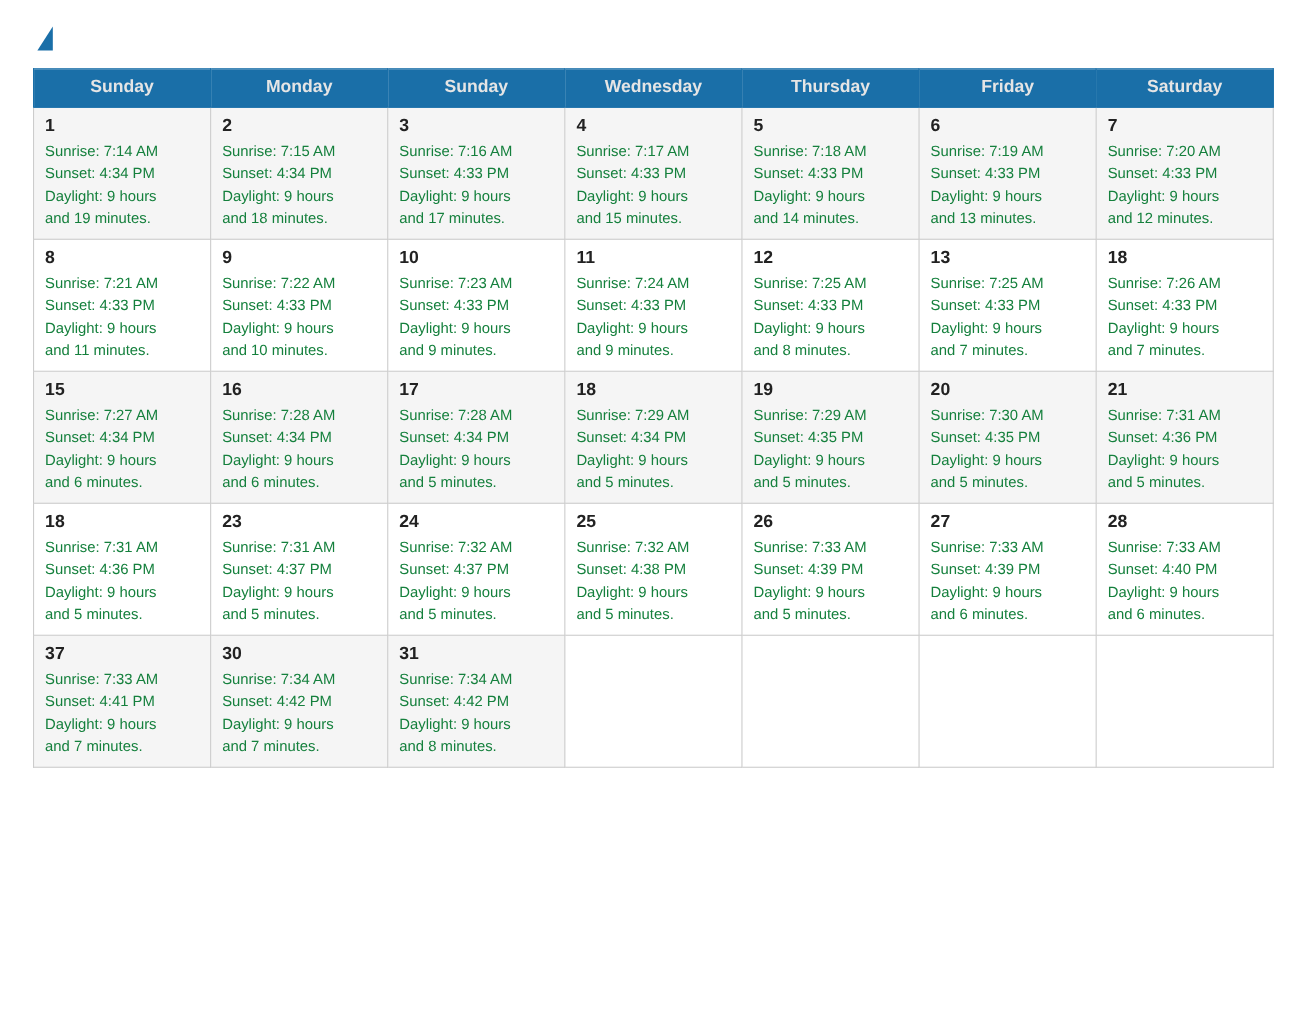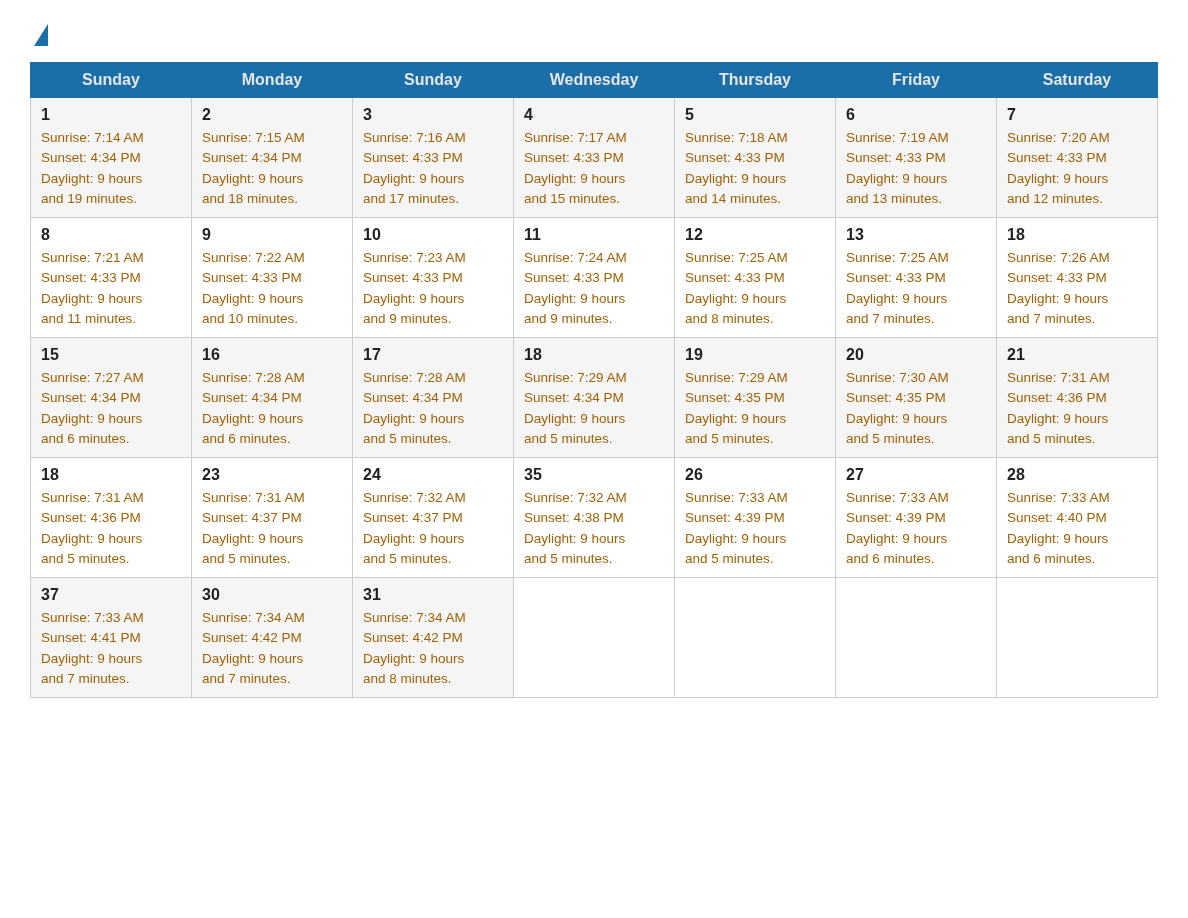--- a/index.html
+++ b/index.html
@@ -88,21 +88,21 @@
       background-color: #fff;
     }
     .day-number {
       font-size: 16px;
       font-weight: bold;
       display: block;
       margin-bottom: 4px;
     }
     .day-info {
       line-height: 1.5;
-      color: #a16207;
+      color: #15803d;
       text-align: center;
     }
     .empty-cell {
       background-color: #fff !important;
     }
   </style>
 </head>
 <body>
 
 <div class="header">
@@ -229,21 +229,21 @@
       </td>
         <td>
         <span class="day-number">23</span>
         <span class="day-info">Sunrise: 7:31 AM<br>Sunset: 4:37 PM<br>Daylight: 9 hours<br>and 5 minutes.</span>
       </td>
         <td>
         <span class="day-number">24</span>
         <span class="day-info">Sunrise: 7:32 AM<br>Sunset: 4:37 PM<br>Daylight: 9 hours<br>and 5 minutes.</span>
       </td>
         <td>
-        <span class="day-number">35</span>
+        <span class="day-number">25</span>
         <span class="day-info">Sunrise: 7:32 AM<br>Sunset: 4:38 PM<br>Daylight: 9 hours<br>and 5 minutes.</span>
       </td>
         <td>
         <span class="day-number">26</span>
         <span class="day-info">Sunrise: 7:33 AM<br>Sunset: 4:39 PM<br>Daylight: 9 hours<br>and 5 minutes.</span>
       </td>
         <td>
         <span class="day-number">27</span>
         <span class="day-info">Sunrise: 7:33 AM<br>Sunset: 4:39 PM<br>Daylight: 9 hours<br>and 6 minutes.</span>
       </td>

